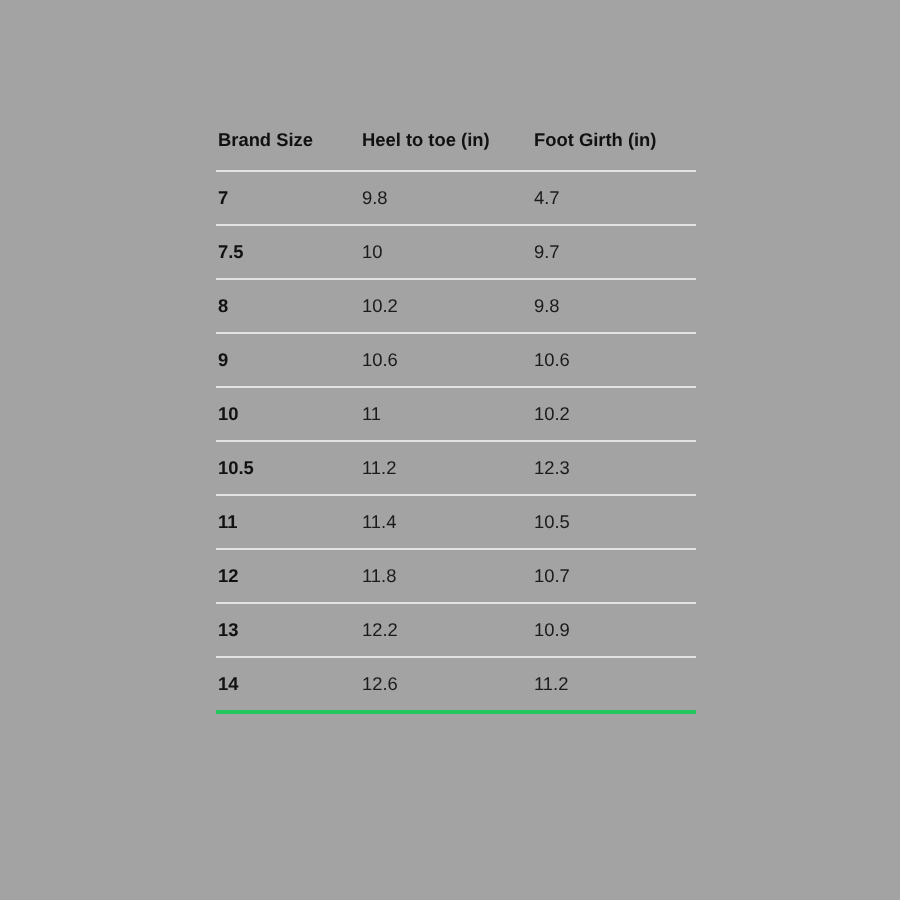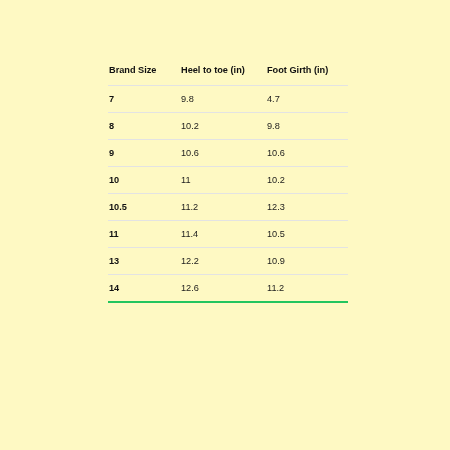--- a/index.html
+++ b/index.html
@@ -10,21 +10,21 @@
     width: 450px;
     height: 450px;
     background: #ffffff;
     font-family: "Liberation Sans", sans-serif;
     -webkit-font-smoothing: antialiased;
   }
   .page {
     position: relative;
     width: 450px;
     height: 450px;
-    background: #fef9c3;
+    background: #a3a3a3;
     overflow: hidden;
   }
   .table-wrap {
     position: absolute;
     left: 108px;
     top: 55px;
     width: 240px;
   }
   table.size-table {
     border-collapse: collapse;
@@ -80,20 +80,25 @@
           <th>Foot Girth (in)</th>
         </tr>
       </thead>
       <tbody>
         <tr>
           <td class="brand">7</td>
           <td>9.8</td>
           <td>4.7</td>
         </tr>
         <tr>
+          <td class="brand">7.5</td>
+          <td>10</td>
+          <td>9.7</td>
+        </tr>
+        <tr>
           <td class="brand">8</td>
           <td>10.2</td>
           <td>9.8</td>
         </tr>
         <tr>
           <td class="brand">9</td>
           <td>10.6</td>
           <td>10.6</td>
         </tr>
         <tr>
@@ -105,20 +110,25 @@
           <td class="brand">10.5</td>
           <td>11.2</td>
           <td>12.3</td>
         </tr>
         <tr>
           <td class="brand">11</td>
           <td>11.4</td>
           <td>10.5</td>
         </tr>
         <tr>
+          <td class="brand">12</td>
+          <td>11.8</td>
+          <td>10.7</td>
+        </tr>
+        <tr>
           <td class="brand">13</td>
           <td>12.2</td>
           <td>10.9</td>
         </tr>
         <tr>
           <td class="brand">14</td>
           <td>12.6</td>
           <td>11.2</td>
         </tr>
       </tbody>

